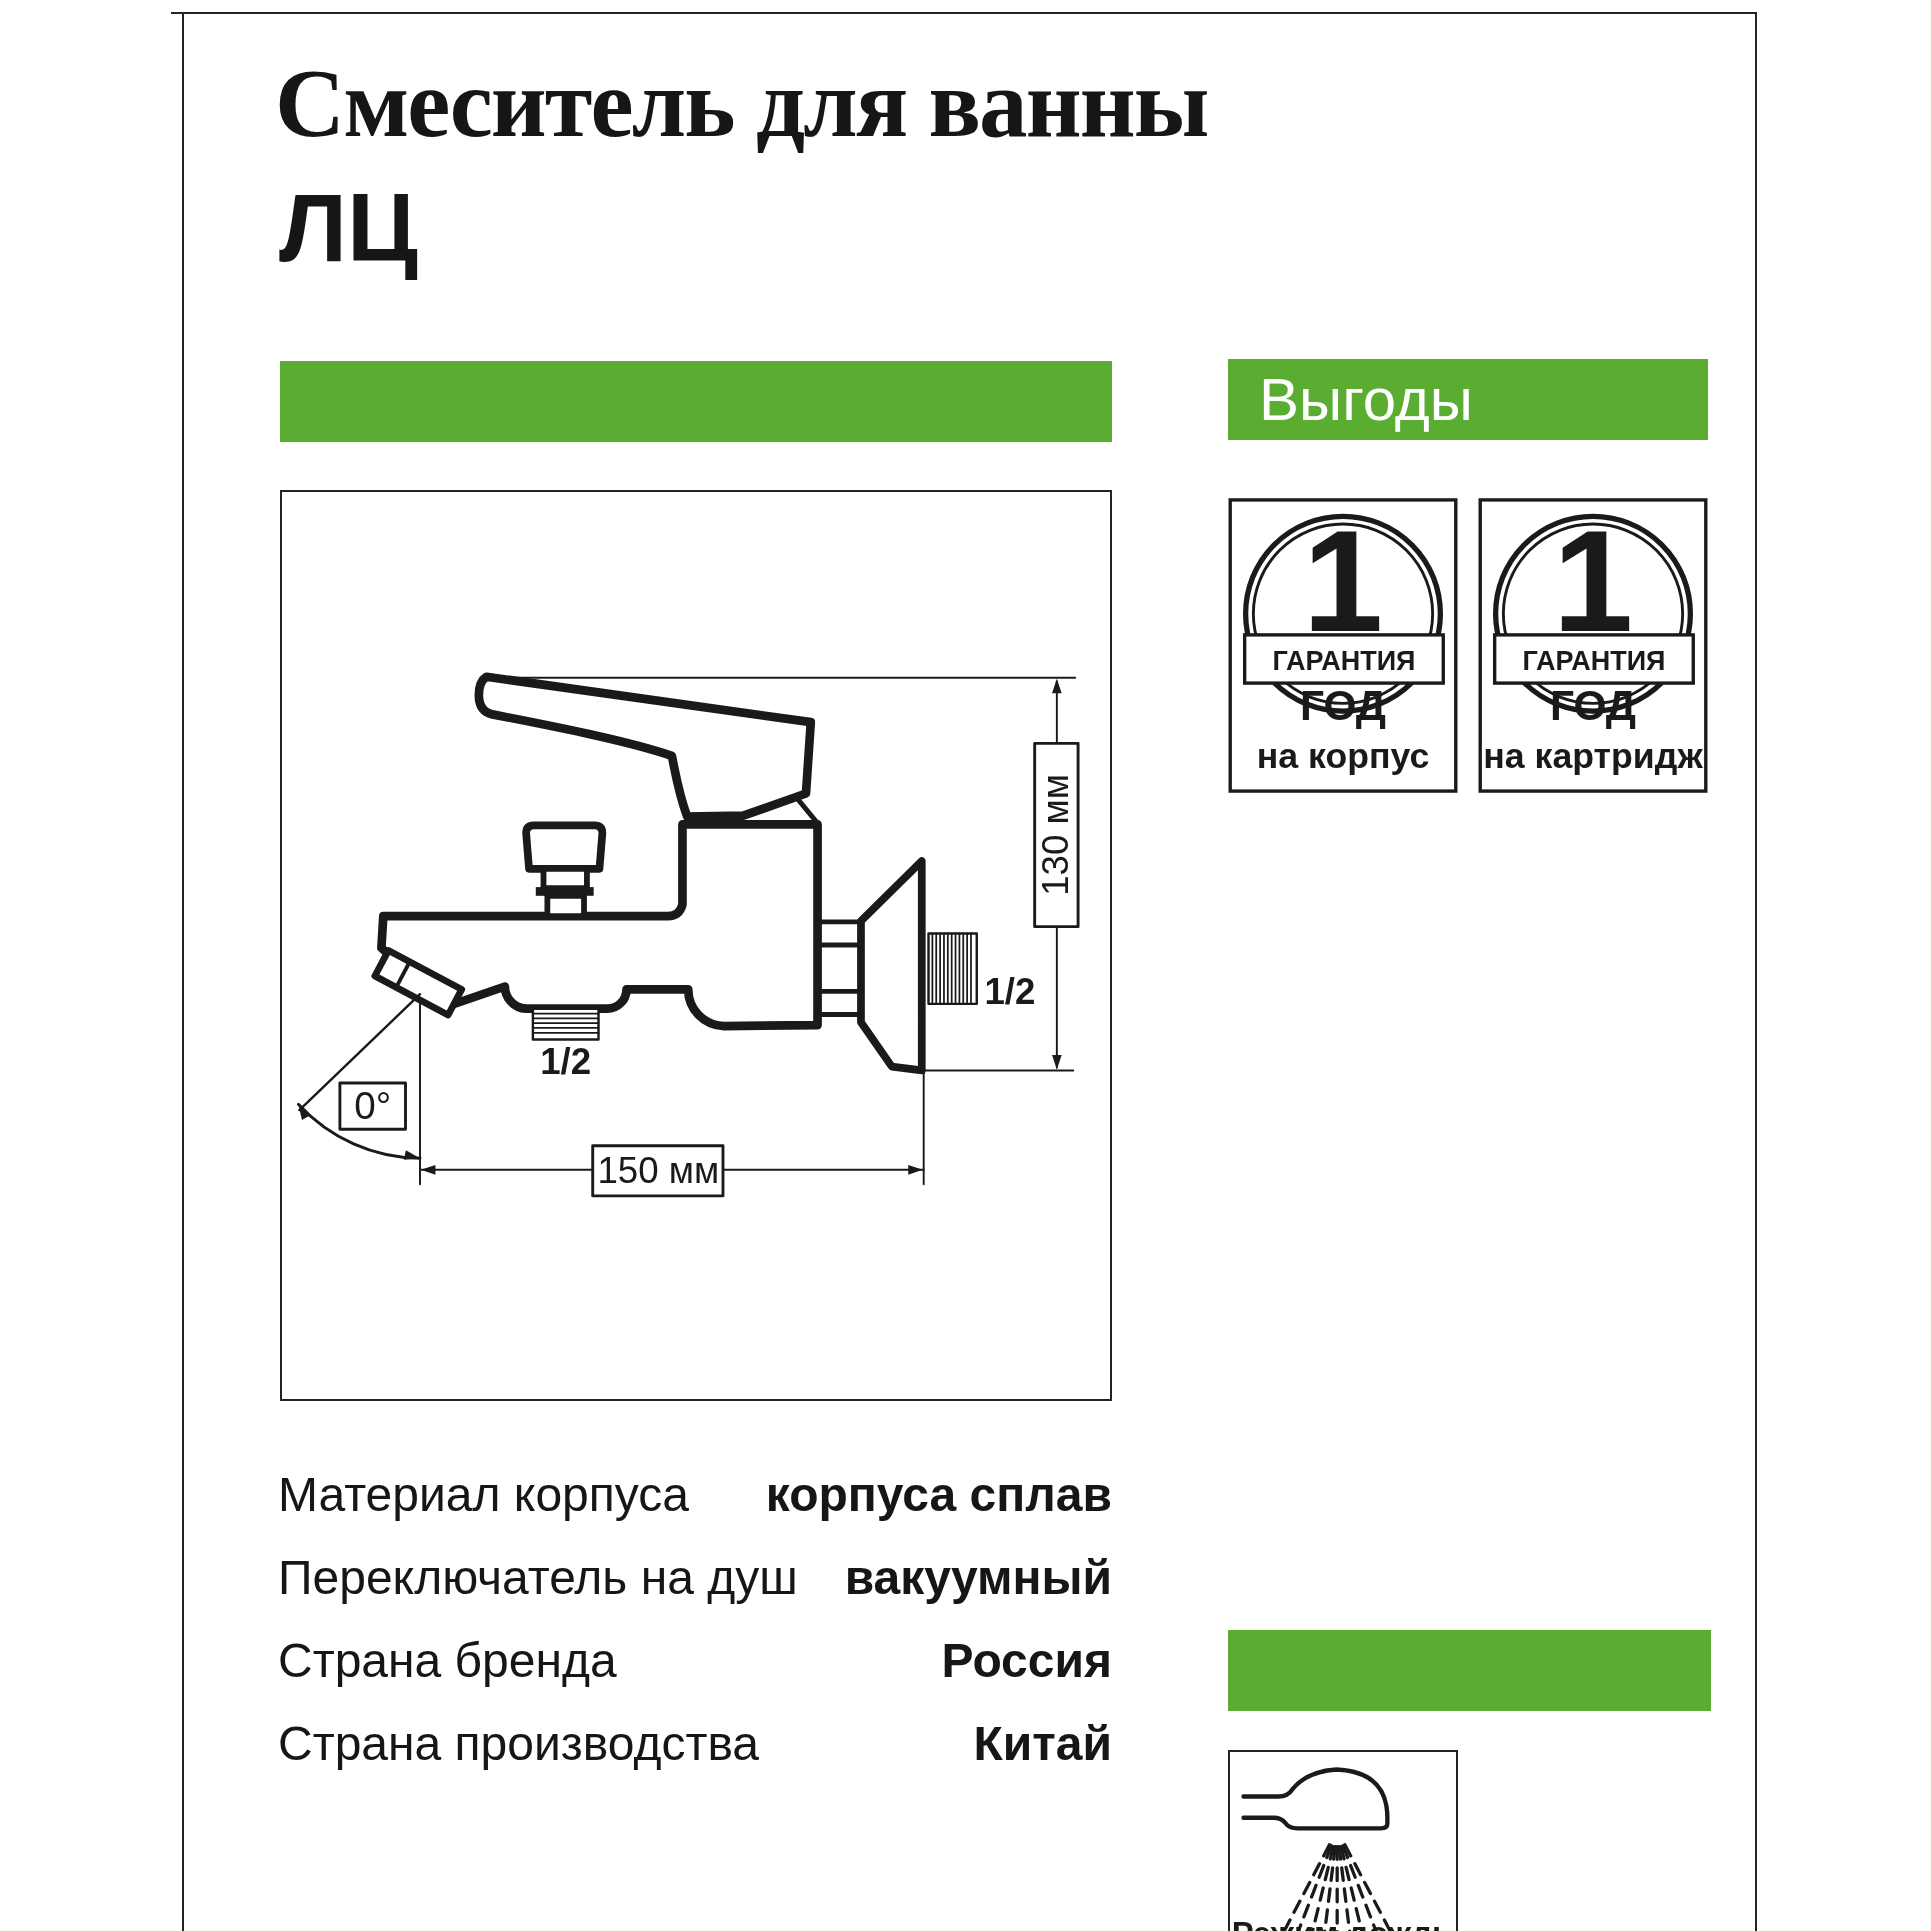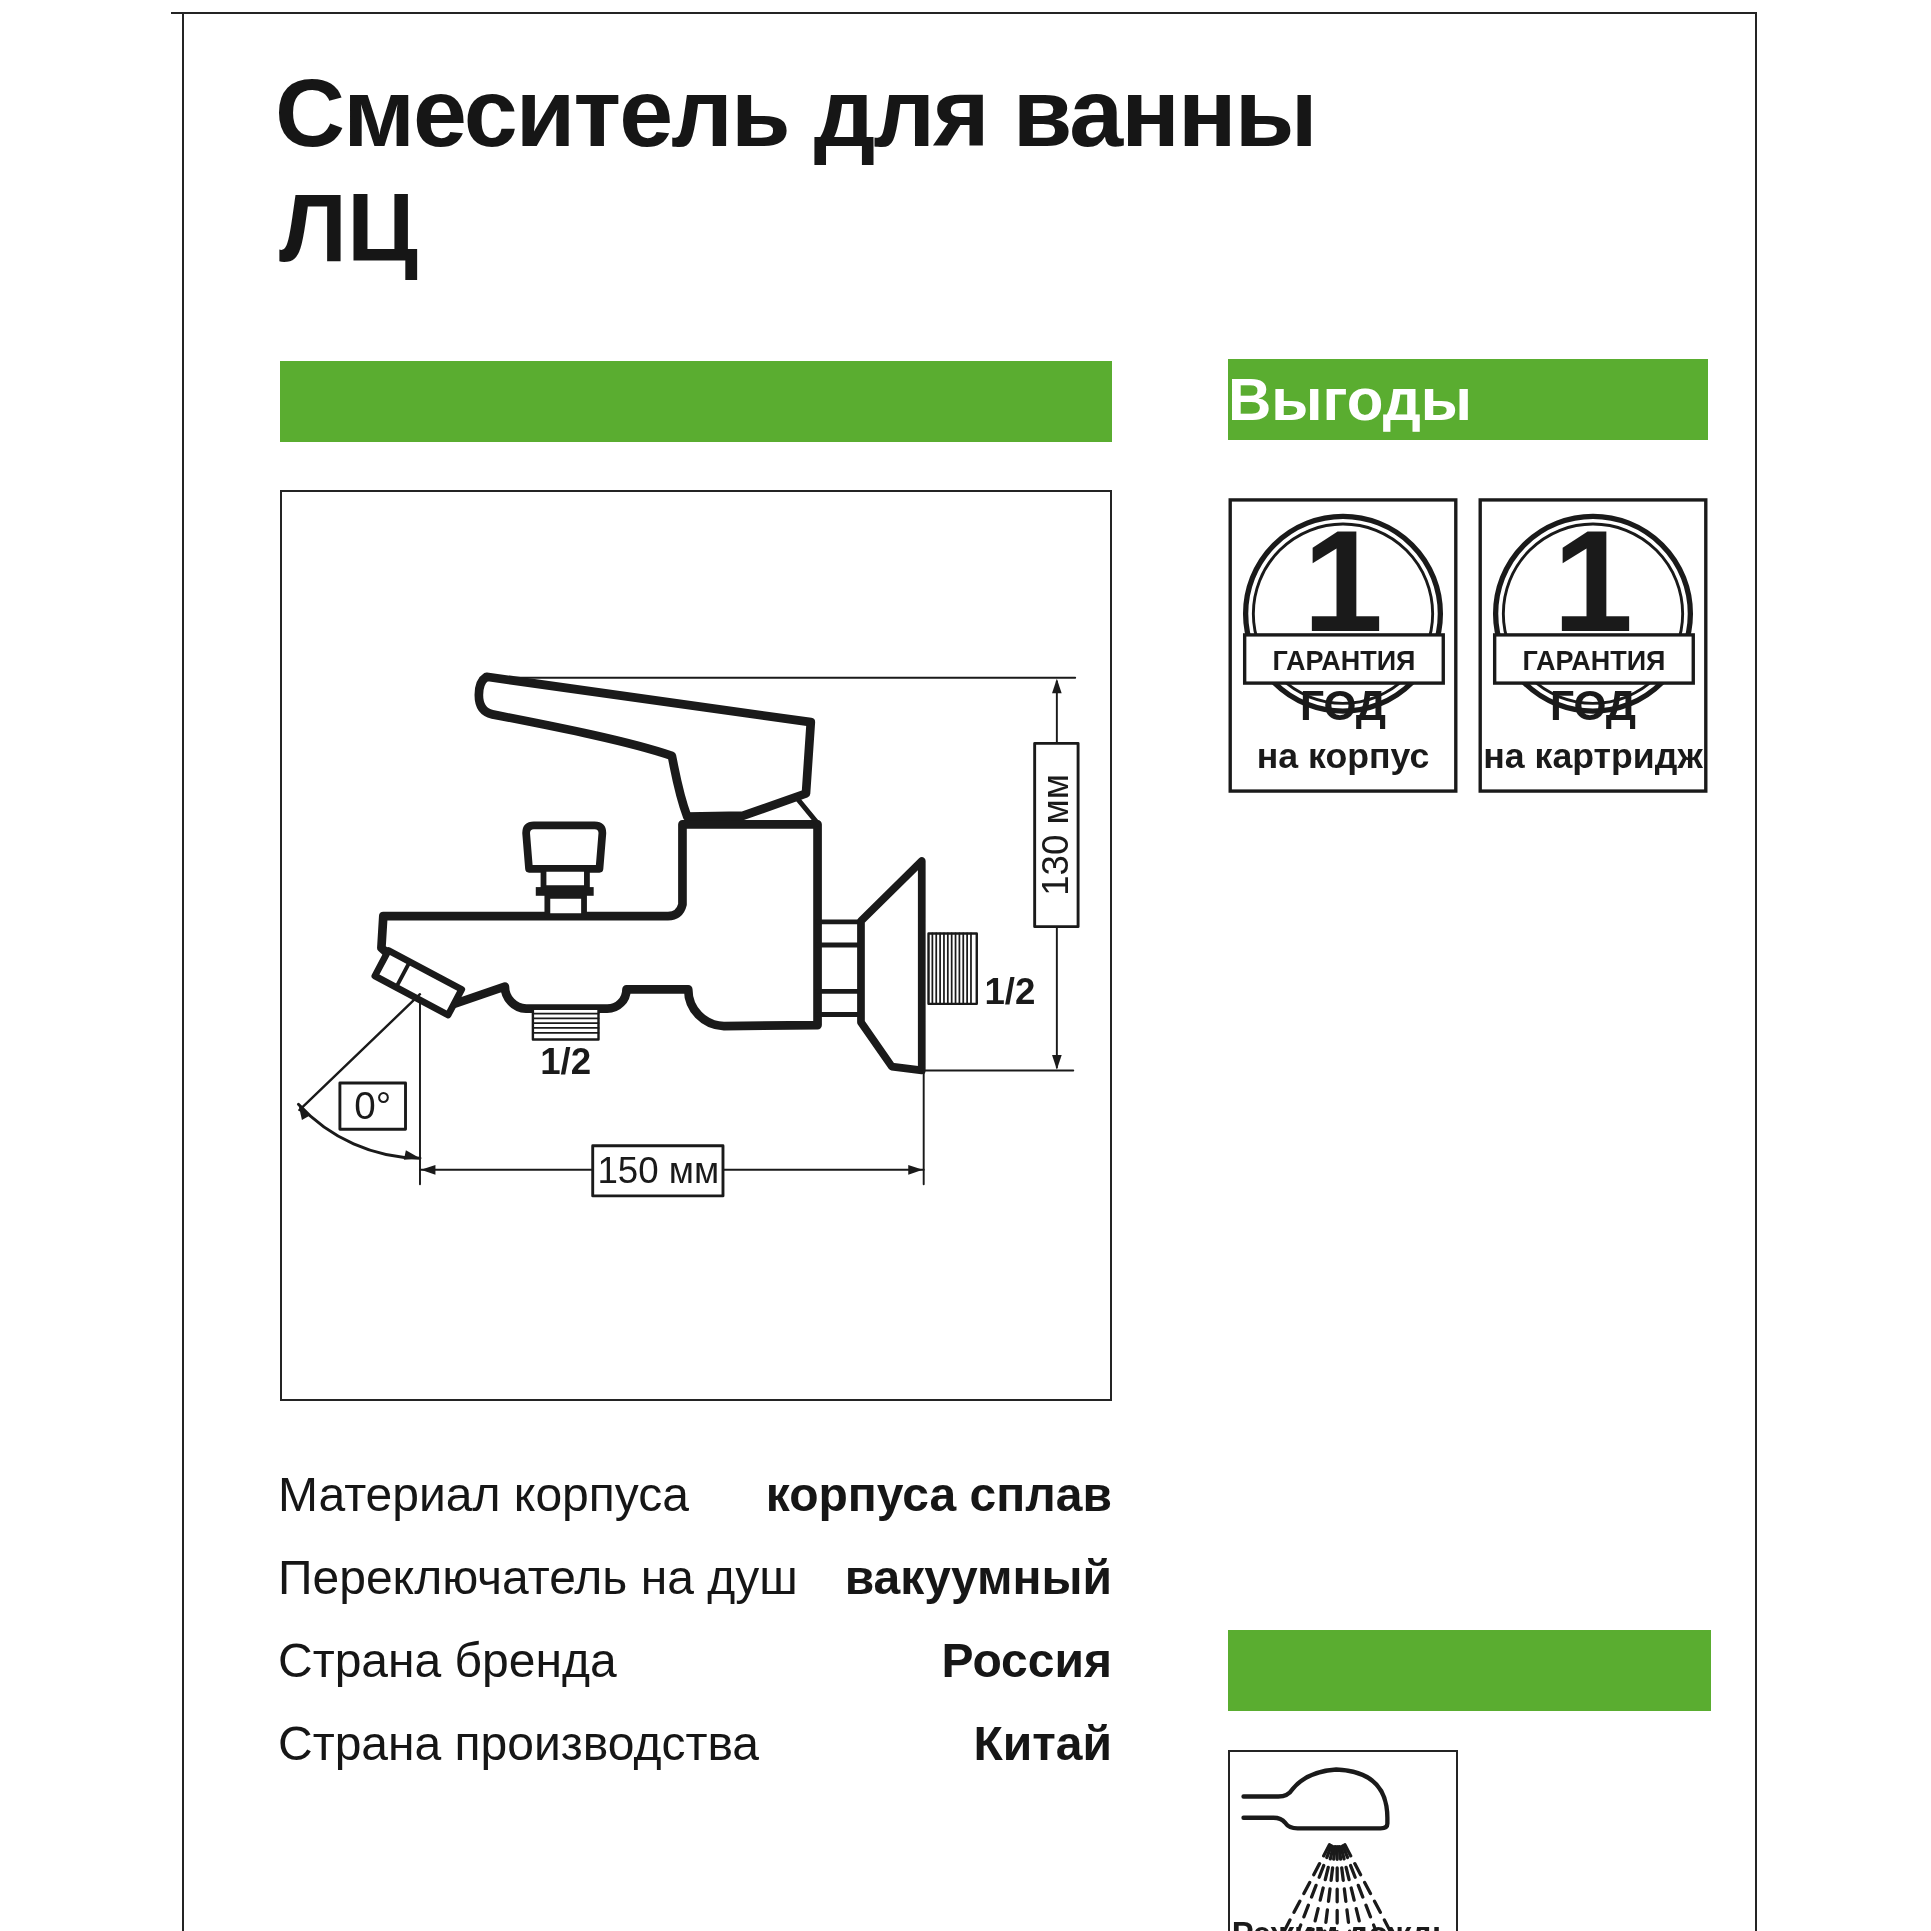--- a/index.html
+++ b/index.html
@@ -7,32 +7,32 @@
     width:1931px;height:1931px;position:relative;overflow:hidden;
     background:#ffffff;color:#161616;
     font-family:"Liberation Sans", sans-serif;
   }
   .frame{
     position:absolute;left:182px;top:11.6px;width:1571px;height:2028px;
     border-left:2.9px solid #242424;border-top:2.9px solid #242424;border-right:2.9px solid #242424;
   }
   .frame-tick{position:absolute;left:171px;top:11.6px;width:13.5px;height:2.9px;background:#242424;}
   .title-line1{
-    position:absolute;left:275px;top:57px;font-size:97px;font-weight:bold;
-    letter-spacing:-1.9px;white-space:nowrap;
+    position:absolute;left:275px;top:48px;font-size:97px;font-weight:bold;
+    letter-spacing:-1.9px;white-space:nowrap;font-family:Liberation Serif, serif;
   }
   .title-line2{
     position:absolute;left:279px;top:172px;font-size:97px;font-weight:700;white-space:nowrap;
   }
   .bar{position:absolute;height:81px;}
   .bar-left-top{left:280px;top:361px;width:832px;}
   .bar-right-top{left:1228px;top:359px;width:480px;}
   .bar-right-bottom{left:1228px;top:1630px;width:483px;}
   .bar-label{
-    color:#ffffff;font-size:60px;font-weight:bold;line-height:81px;
+    color:#ffffff;font-size:60px;font-weight:normal;line-height:81px;padding-left:31px;
   }
   .badge{position:absolute;top:498px;width:230px;height:295px;}
   .badge1{left:1228px;}
   .badge2{left:1478px;}
   .drawing-panel{
     position:absolute;left:280px;top:490px;width:832px;height:911px;
     border:2.9px solid #242424;box-sizing:border-box;background:#fff;
   }
   .specs{
     position:absolute;left:278px;top:1431px;width:834px;

